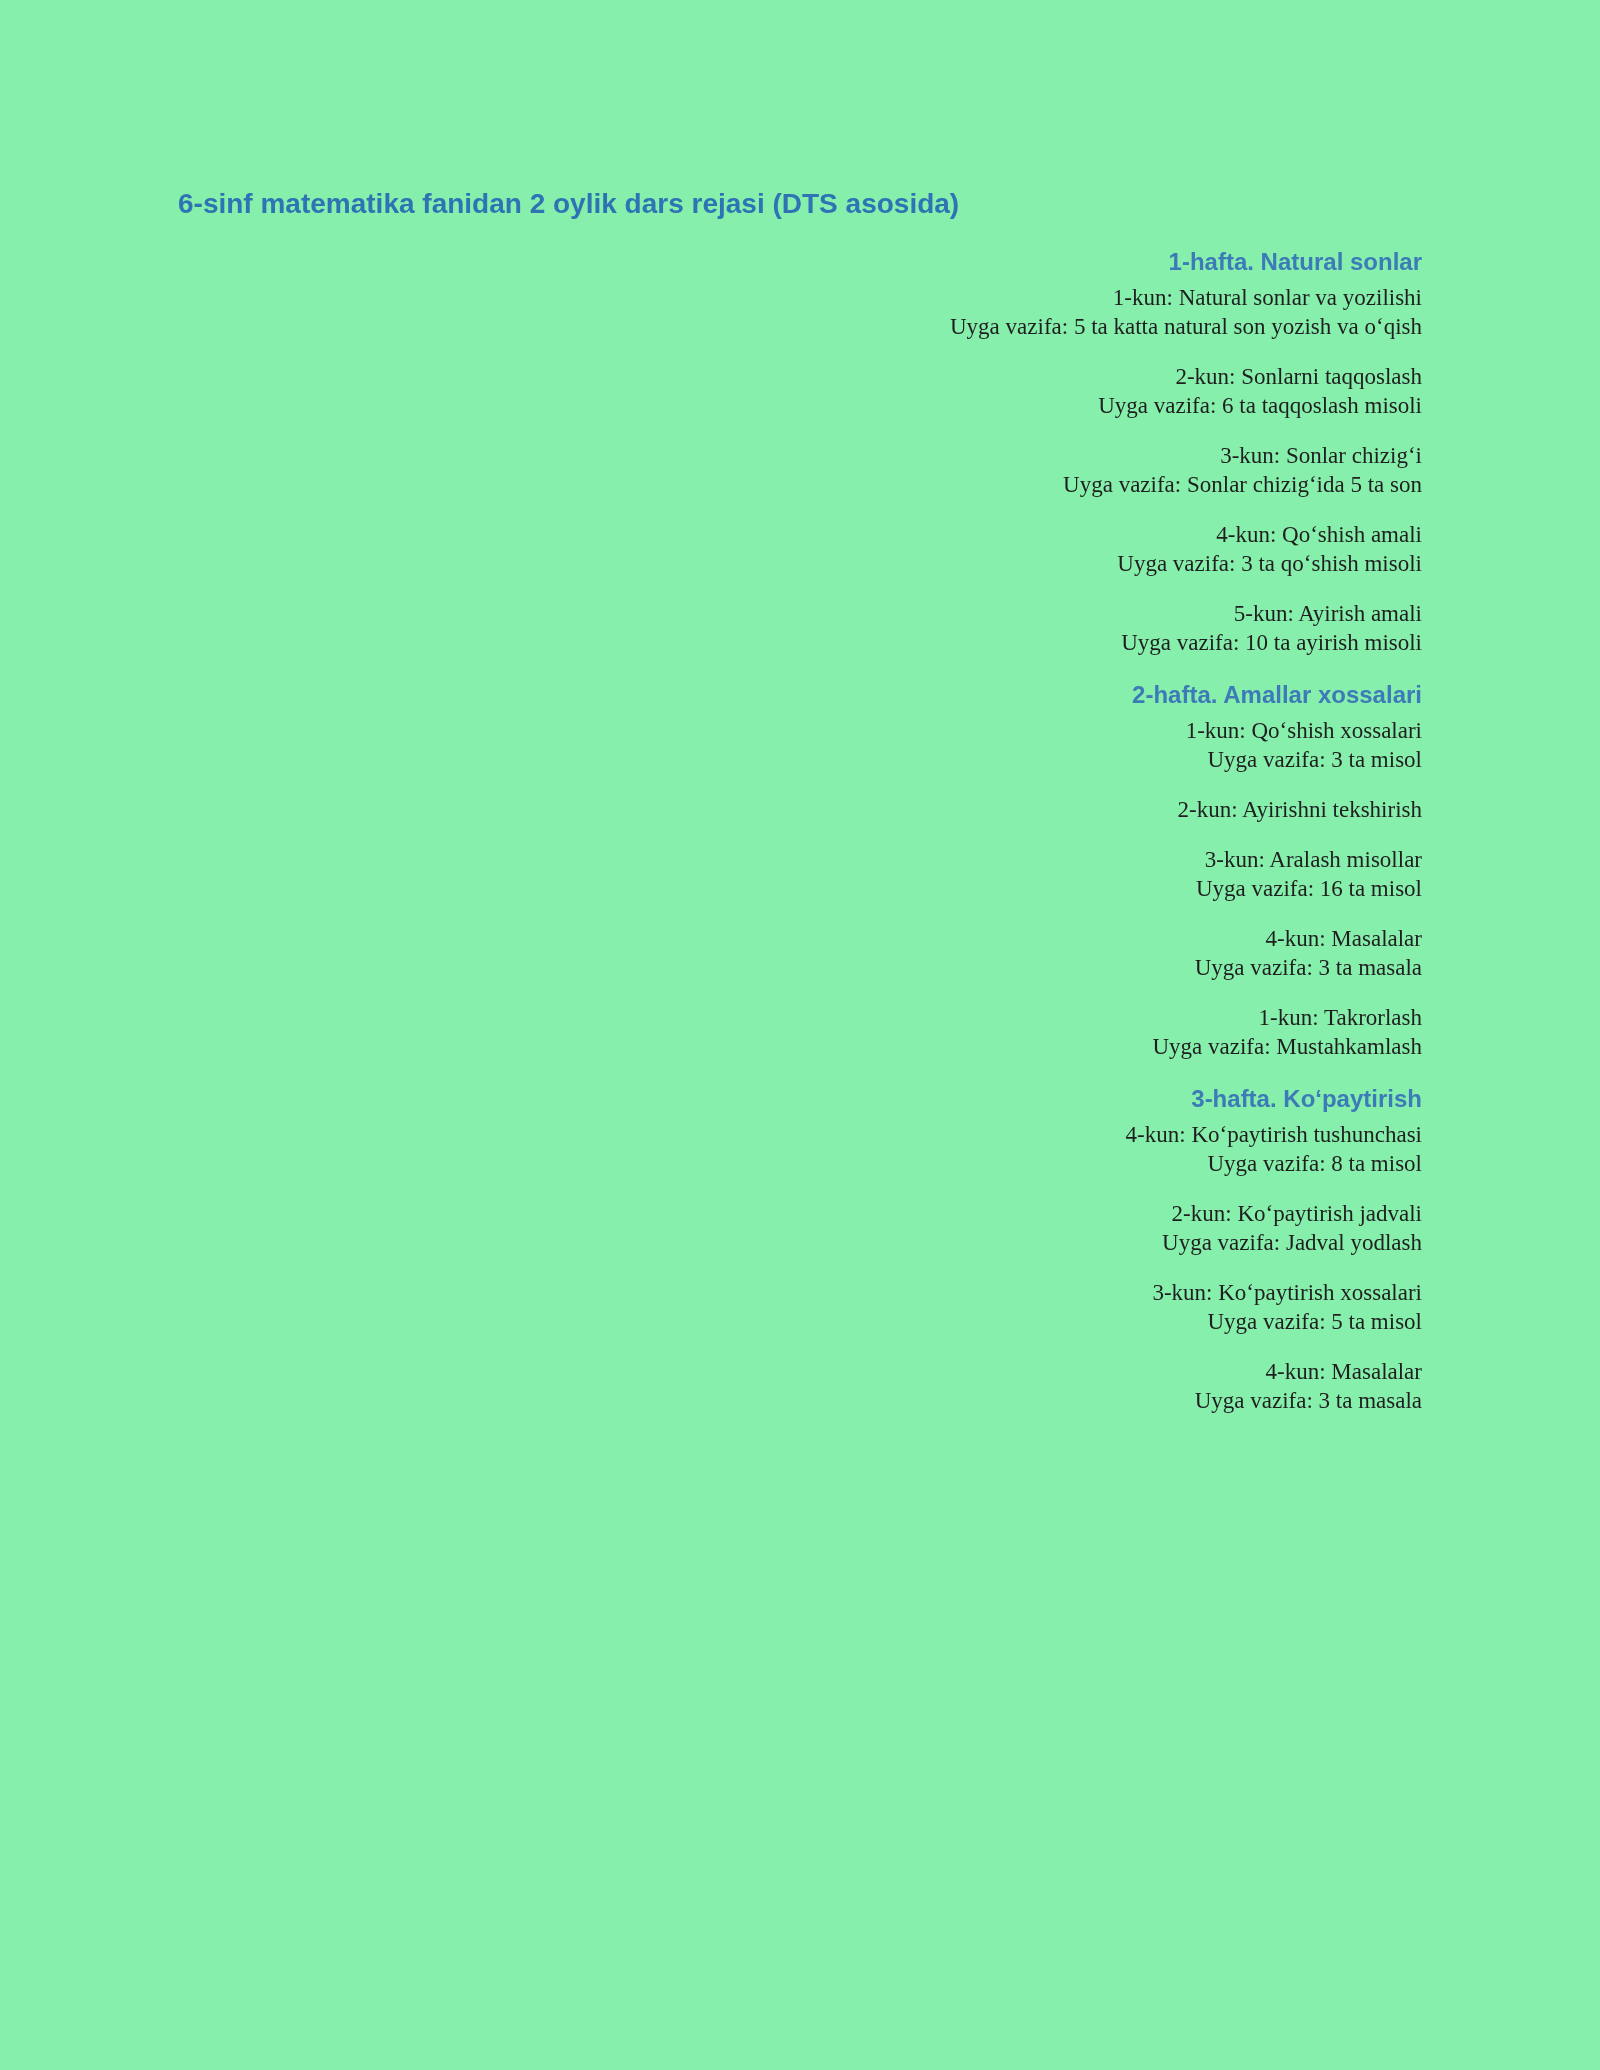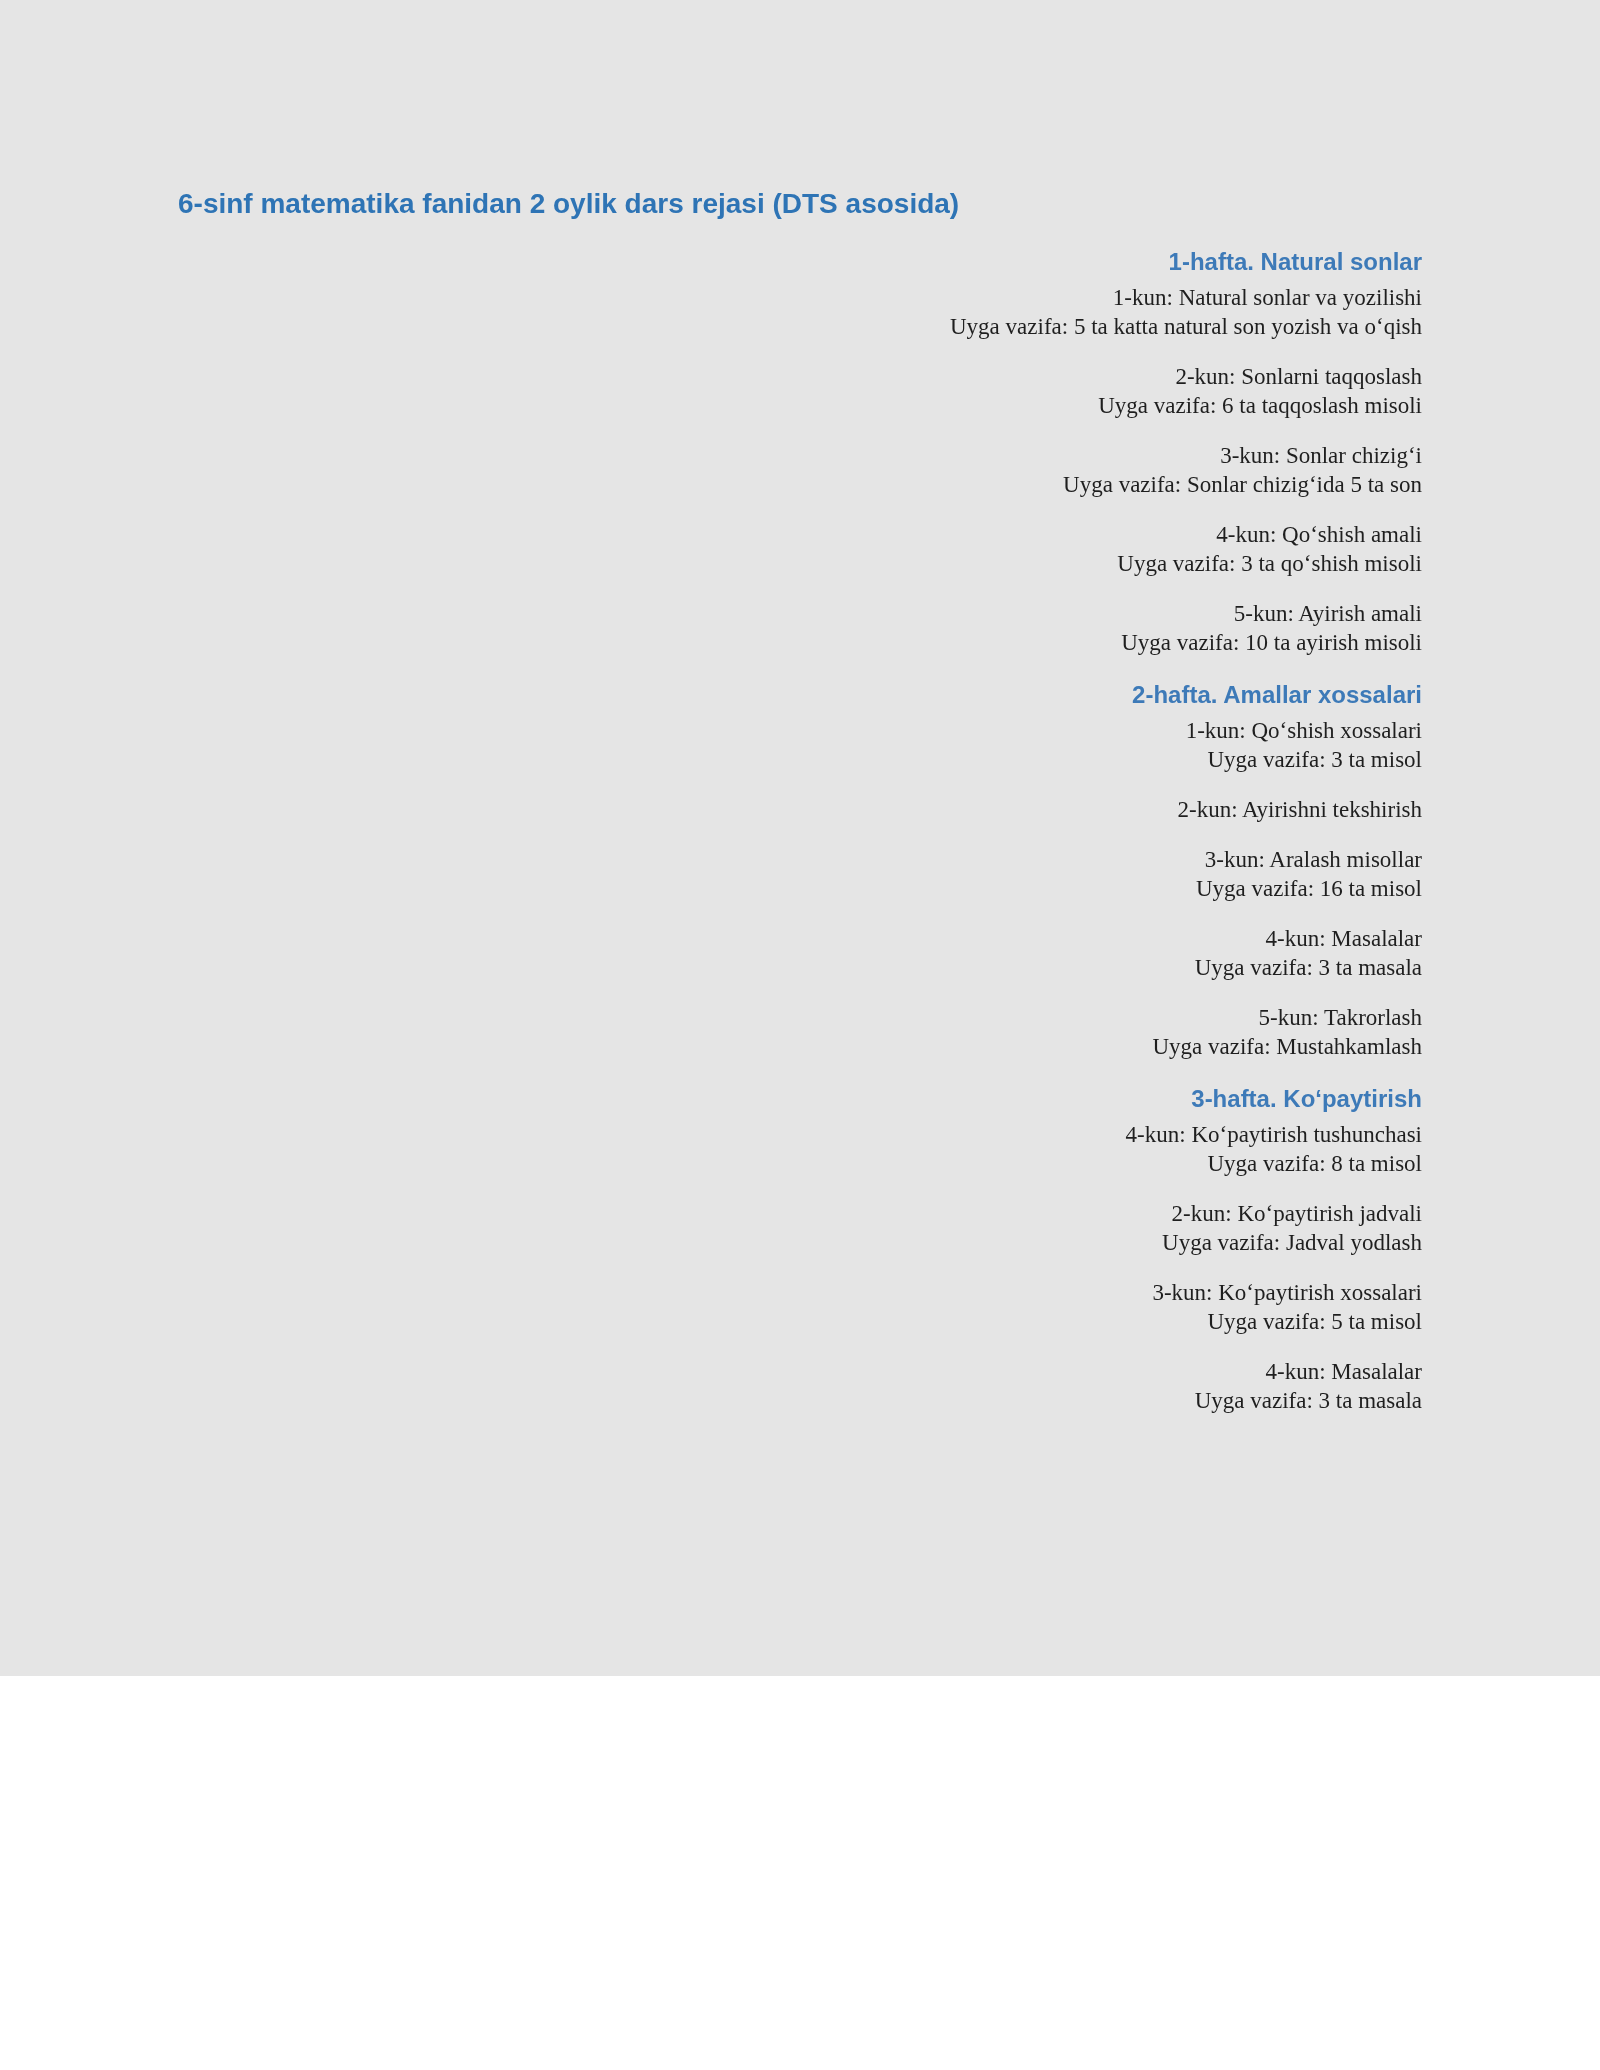--- a/index.html
+++ b/index.html
@@ -3,22 +3,22 @@
 <meta charset="utf-8">
 <style>
   html, body {
     margin: 0;
     padding: 0;
     background: #ffffff;
   }
   .page {
     position: relative;
     width: 1600px;
-    height: 1676px;
-    background: #e5e5e5;
+    height: 2070px;
+    background: #86efac;
     box-sizing: border-box;
     padding: 186px 178px 6px 178px;
     overflow: hidden;
     font-family: "Liberation Serif", serif;
     color: #1f1f1f;
   }
   .doc-title {
     font-family: "Liberation Sans", sans-serif;
     font-weight: bold;
     font-size: 28px;
@@ -98,21 +98,21 @@
     <div class="day-line">3-kun: Aralash misollar</div>
     <div class="day-line">Uyga vazifa: 16 ta misol</div>
   </div>
 
   <div class="day-block">
     <div class="day-line">4-kun: Masalalar</div>
     <div class="day-line">Uyga vazifa: 3 ta masala</div>
   </div>
 
   <div class="day-block">
-    <div class="day-line">5-kun: Takrorlash</div>
+    <div class="day-line">1-kun: Takrorlash</div>
     <div class="day-line">Uyga vazifa: Mustahkamlash</div>
   </div>
 </div>
   </section>
 
   <section>
     <h2 class="section-heading">3-hafta. Ko‘paytirish</h2>
     <div class="days">
   <div class="day-block">
     <div class="day-line">4-kun: Ko‘paytirish tushunchasi</div>

